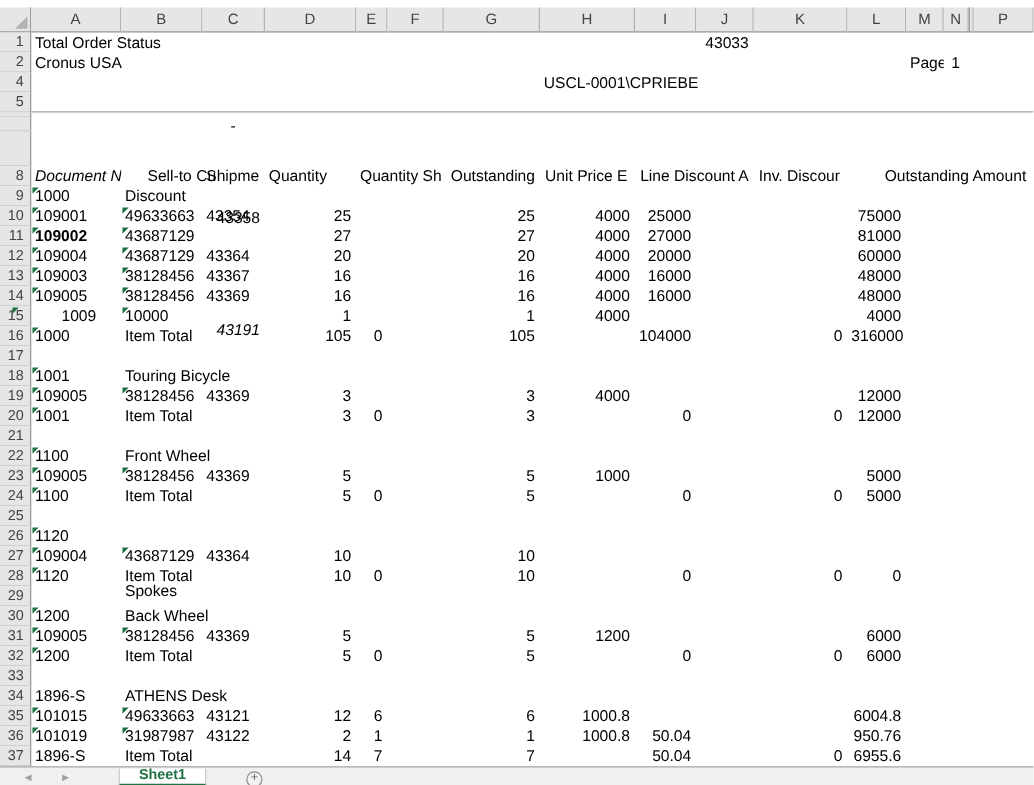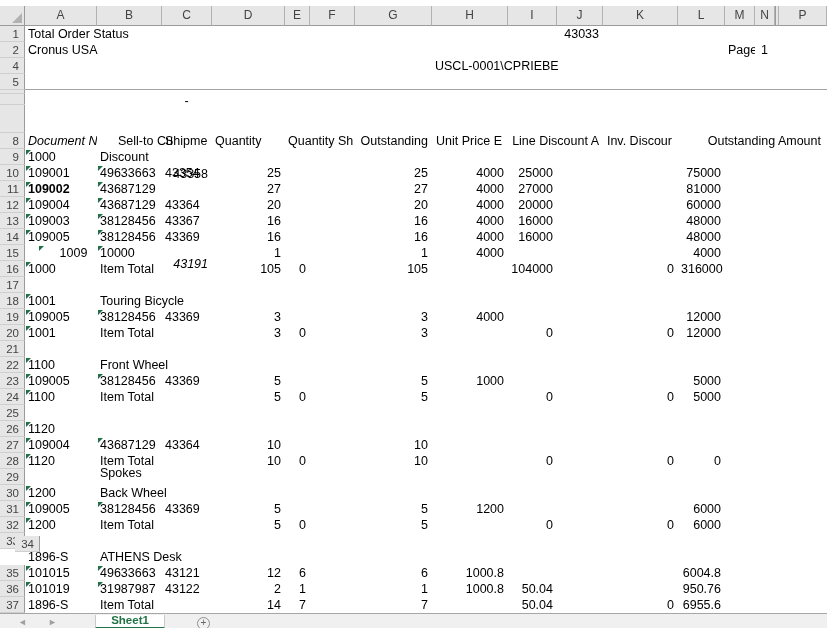--- a/index.html
+++ b/index.html
@@ -116,21 +116,21 @@
       <div class="rowhdr" style="top: 229px; height: 16px; line-height: 16px;"><span>14</span></div>
       <div class="cell" style="left: 25px; top: 229px; height: 16px; line-height: 16px; width: 72px; text-align: left;"><span>109005</span><i class="flag"></i></div>
       <div class="cell" style="left: 97px; top: 229px; height: 16px; line-height: 16px; width: 65px; text-align: left;"><span>38128456</span><i class="flag"></i></div>
       <div class="cell" style="left: 162px; top: 229px; height: 16px; line-height: 16px; width: 50px; text-align: left;"><span>43369</span></div>
       <div class="cell" style="left: 212px; top: 229px; height: 16px; line-height: 16px; width: 73px; text-align: right;"><span>16</span></div>
       <div class="cell" style="left: 355px; top: 229px; height: 16px; line-height: 16px; width: 77px; text-align: right;"><span>16</span></div>
       <div class="cell" style="left: 432px; top: 229px; height: 16px; line-height: 16px; width: 76px; text-align: right;"><span>4000</span></div>
       <div class="cell" style="left: 508px; top: 229px; height: 16px; line-height: 16px; width: 49px; text-align: right;"><span>16000</span></div>
       <div class="cell" style="left: 678px; top: 229px; height: 16px; line-height: 16px; width: 47px; text-align: right;"><span>48000</span></div>
       <div class="rowhdr" style="top: 245px; height: 16px; line-height: 16px;"><span>15</span></div>
-      <div class="cell" style="left: 38px; top: 245px; height: 16px; line-height: 16px; width: 72px; text-align: center;"><span>1009</span><i class="flag"></i></div>
+      <div class="cell" style="left: 9px; top: 245px; height: 16px; line-height: 16px; width: 72px; text-align: right;"><span>1009</span><i class="flag"></i></div>
       <div class="cell" style="left: 97px; top: 245px; height: 16px; line-height: 16px; width: 65px; text-align: left;"><span>10000</span><i class="flag"></i></div>
       <div class="cell" style="left: 162px; top: 256px; height: 16px; line-height: 16px; width: 50px; text-align: right; font-style: italic;"><span>43191</span></div>
       <div class="cell" style="left: 212px; top: 245px; height: 16px; line-height: 16px; width: 73px; text-align: right;"><span>1</span></div>
       <div class="cell" style="left: 355px; top: 245px; height: 16px; line-height: 16px; width: 77px; text-align: right;"><span>1</span></div>
       <div class="cell" style="left: 432px; top: 245px; height: 16px; line-height: 16px; width: 76px; text-align: right;"><span>4000</span></div>
       <div class="cell" style="left: 678px; top: 245px; height: 16px; line-height: 16px; width: 47px; text-align: right;"><span>4000</span></div>
       <div class="rowhdr" style="top: 261px; height: 16px; line-height: 16px;"><span>16</span></div>
       <div class="cell" style="left: 25px; top: 261px; height: 16px; line-height: 16px; width: 72px; text-align: left;"><span>1000</span><i class="flag"></i></div>
       <div class="cell" style="left: 97px; top: 261px; height: 16px; line-height: 16px; width: 65px; text-align: left;"><span>Item Total</span></div>
       <div class="cell" style="left: 212px; top: 261px; height: 16px; line-height: 16px; width: 73px; text-align: right;"><span>105</span></div>
@@ -215,21 +215,21 @@
       <div class="rowhdr" style="top: 517px; height: 16px; line-height: 16px;"><span>32</span></div>
       <div class="cell" style="left: 25px; top: 517px; height: 16px; line-height: 16px; width: 72px; text-align: left;"><span>1200</span><i class="flag"></i></div>
       <div class="cell" style="left: 97px; top: 517px; height: 16px; line-height: 16px; width: 65px; text-align: left;"><span>Item Total</span></div>
       <div class="cell" style="left: 212px; top: 517px; height: 16px; line-height: 16px; width: 73px; text-align: right;"><span>5</span></div>
       <div class="cell" style="left: 285px; top: 517px; height: 16px; line-height: 16px; width: 25px; text-align: right;"><span>0</span></div>
       <div class="cell" style="left: 355px; top: 517px; height: 16px; line-height: 16px; width: 77px; text-align: right;"><span>5</span></div>
       <div class="cell" style="left: 508px; top: 517px; height: 16px; line-height: 16px; width: 49px; text-align: right;"><span>0</span></div>
       <div class="cell" style="left: 603px; top: 517px; height: 16px; line-height: 16px; width: 75px; text-align: right;"><span>0</span></div>
       <div class="cell" style="left: 678px; top: 517px; height: 16px; line-height: 16px; width: 47px; text-align: right;"><span>6000</span></div>
       <div class="rowhdr" style="top: 533px; height: 16px; line-height: 16px;"><span>33</span></div>
-      <div class="rowhdr" style="top: 536px; height: 16px; line-height: 16px; margin-left: 15px;"><span>34</span></div>
+      <div class="rowhdr" style="top: 549px; height: 16px; line-height: 16px;"><span>34</span></div>
       <div class="cell" style="left: 25px; top: 549px; height: 16px; line-height: 16px; width: 72px; text-align: left;"><span>1896-S</span></div>
       <div class="cell" style="left: 97px; top: 549px; height: 16px; line-height: 16px; width: 65px; text-align: left;"><span>ATHENS Desk</span></div>
       <div class="rowhdr" style="top: 565px; height: 16px; line-height: 16px;"><span>35</span></div>
       <div class="cell" style="left: 25px; top: 565px; height: 16px; line-height: 16px; width: 72px; text-align: left;"><span>101015</span><i class="flag"></i></div>
       <div class="cell" style="left: 97px; top: 565px; height: 16px; line-height: 16px; width: 65px; text-align: left;"><span>49633663</span><i class="flag"></i></div>
       <div class="cell" style="left: 162px; top: 565px; height: 16px; line-height: 16px; width: 50px; text-align: left;"><span>43121</span></div>
       <div class="cell" style="left: 212px; top: 565px; height: 16px; line-height: 16px; width: 73px; text-align: right;"><span>12</span></div>
       <div class="cell" style="left: 285px; top: 565px; height: 16px; line-height: 16px; width: 25px; text-align: right;"><span>6</span></div>
       <div class="cell" style="left: 355px; top: 565px; height: 16px; line-height: 16px; width: 77px; text-align: right;"><span>6</span></div>
       <div class="cell" style="left: 432px; top: 565px; height: 16px; line-height: 16px; width: 76px; text-align: right;"><span>1000.8</span></div>

